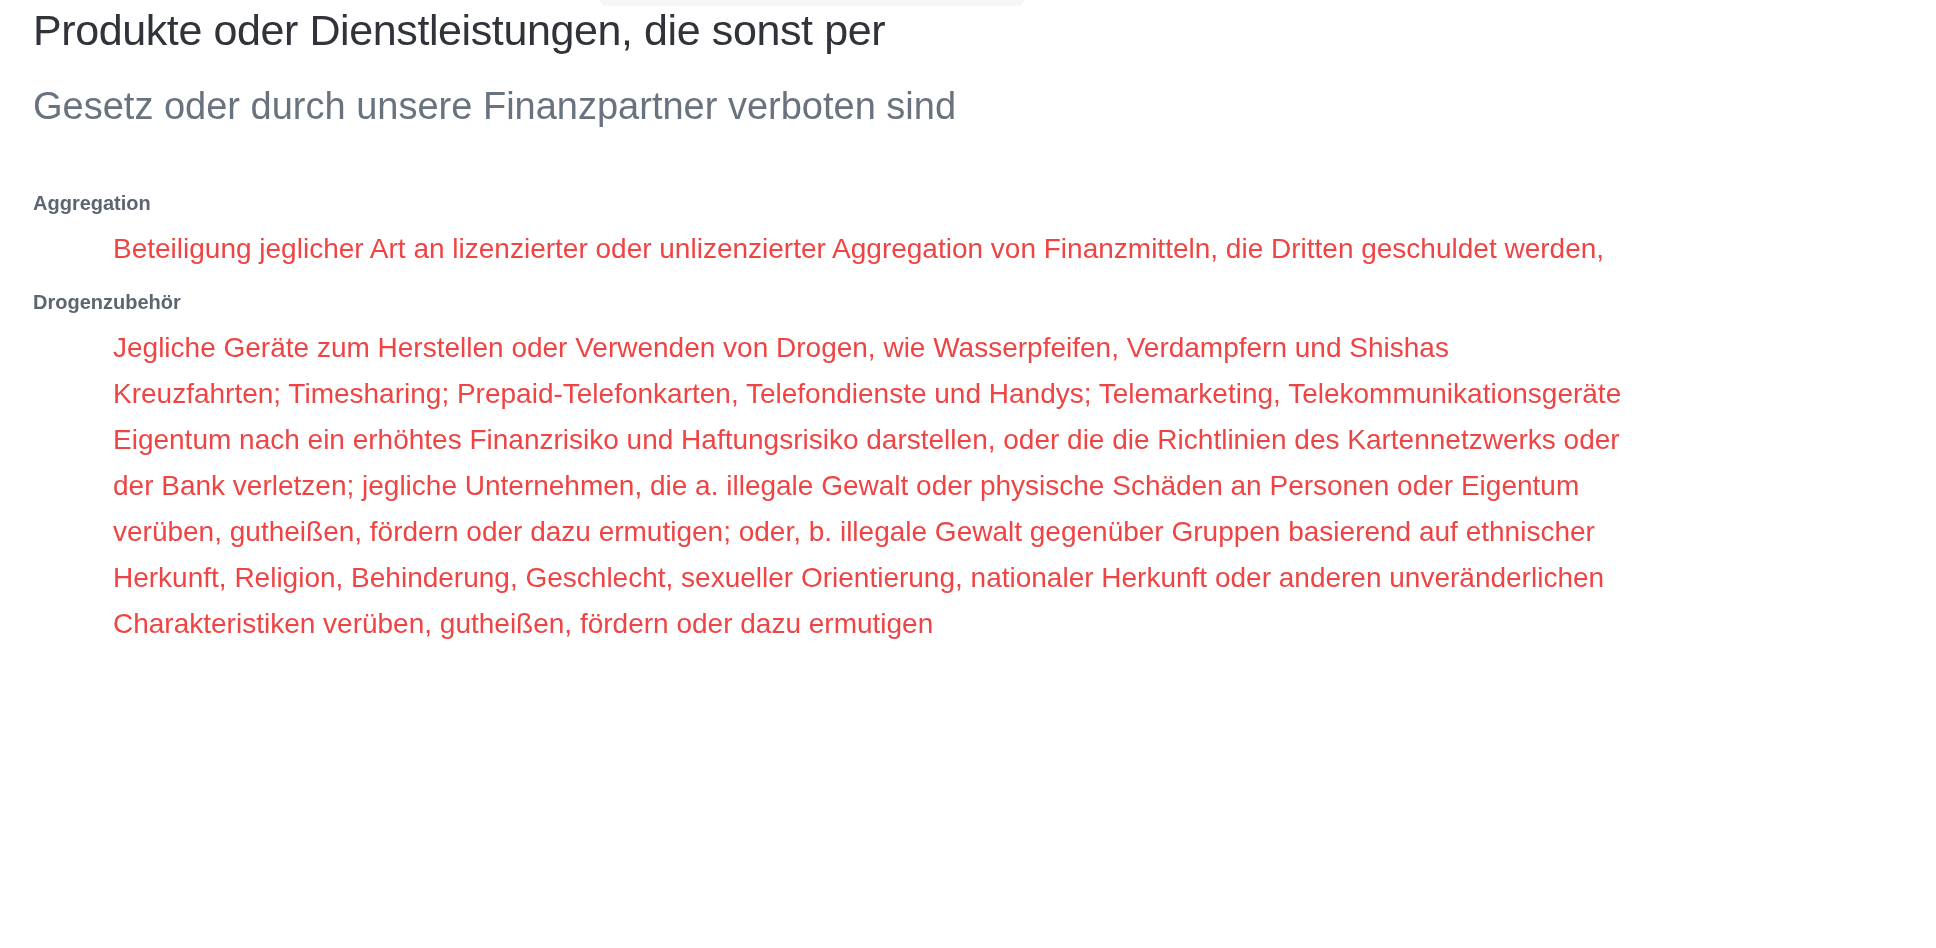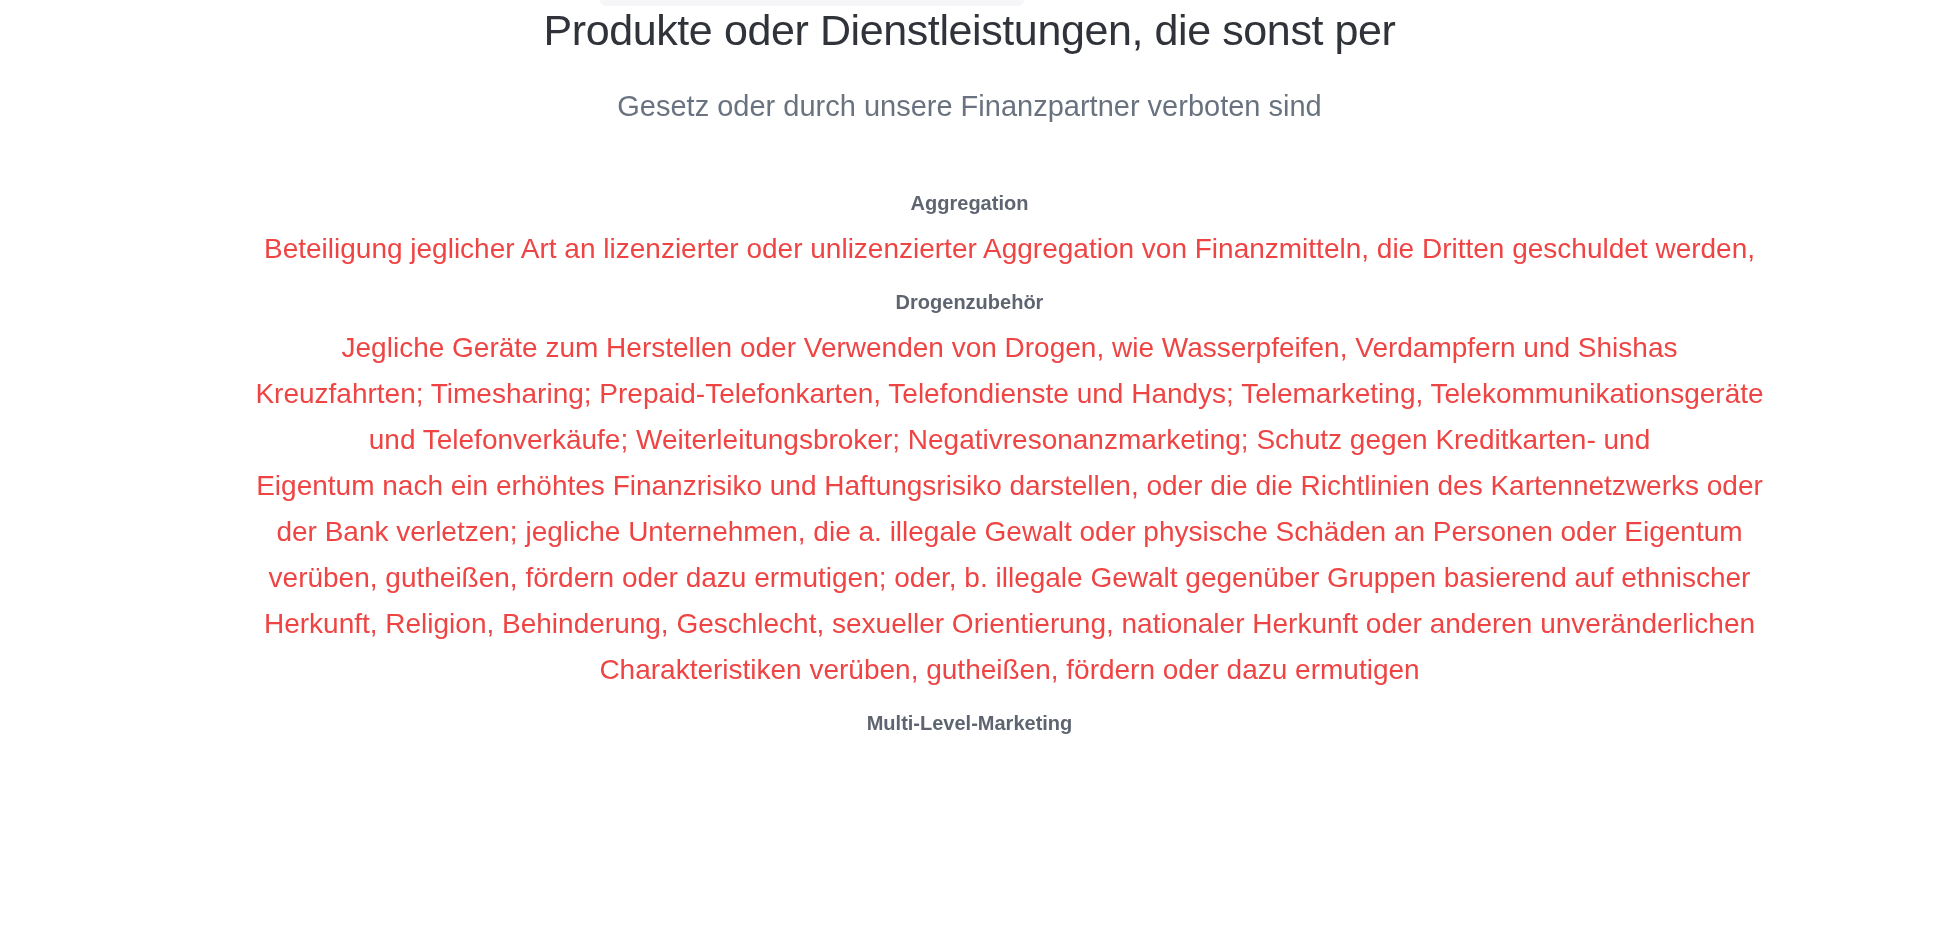--- a/index.html
+++ b/index.html
@@ -20,33 +20,32 @@
     position: absolute;
     top: 0;
     left: 600px;
     width: 424px;
     height: 6px;
     background: #f6f6f8;
     border-radius: 0 0 8px 8px;
   }
   .content {
     padding: 4px 30px 0 33px;
-    text-align: center;
   }
   h1.page-title {
     margin: 0;
     font-size: 43px;
     line-height: 52px;
     font-weight: 400;
     letter-spacing: -0.4px;
     color: #30333a;
   }
   p.page-subtitle {
     margin: 32px 0 0 0;
-    font-size: 29px;
+    font-size: 38px;
     line-height: 36px;
     font-weight: 400;
     color: #697380;
   }
   dl.prohibited-list {
     margin: 56px 0 0 0;
     padding: 0;
     font-size: 28px;
     line-height: 46px;
   }
@@ -86,26 +85,24 @@
         <span class="desc-line">Beteiligung jeglicher Art an lizenzierter oder unlizenzierter Aggregation von Finanzmitteln, die Dritten geschuldet werden,</span>
       </dd>
 
       <dt>Drogenzubehör</dt>
       <dd>
         <span class="desc-line">Jegliche Geräte zum Herstellen oder Verwenden von Drogen, wie Wasserpfeifen, Verdampfern und Shishas</span>
       </dd>
 
       <dd>
         <span class="desc-line">Kreuzfahrten; Timesharing; Prepaid-Telefonkarten, Telefondienste und Handys; Telemarketing, Telekommunikationsgeräte</span>
-        <span class="desc-line">und Telefonverkäufe; Weiterleitungsbroker; Negativresonanzmarketing; Schutz gegen Kreditkarten- und</span>
         <span class="desc-line">Eigentum nach ein erhöhtes Finanzrisiko und Haftungsrisiko darstellen, oder die die Richtlinien des Kartennetzwerks oder</span>
         <span class="desc-line">der Bank verletzen; jegliche Unternehmen, die a. illegale Gewalt oder physische Schäden an Personen oder Eigentum</span>
         <span class="desc-line">verüben, gutheißen, fördern oder dazu ermutigen; oder, b. illegale Gewalt gegenüber Gruppen basierend auf ethnischer</span>
         <span class="desc-line">Herkunft, Religion, Behinderung, Geschlecht, sexueller Orientierung, nationaler Herkunft oder anderen unveränderlichen</span>
         <span class="desc-line">Charakteristiken verüben, gutheißen, fördern oder dazu ermutigen</span>
       </dd>
 
-      <dt>Multi-Level-Marketing</dt>
 
     </dl>
 
   </div>
 </div>
 
 </body></html>

